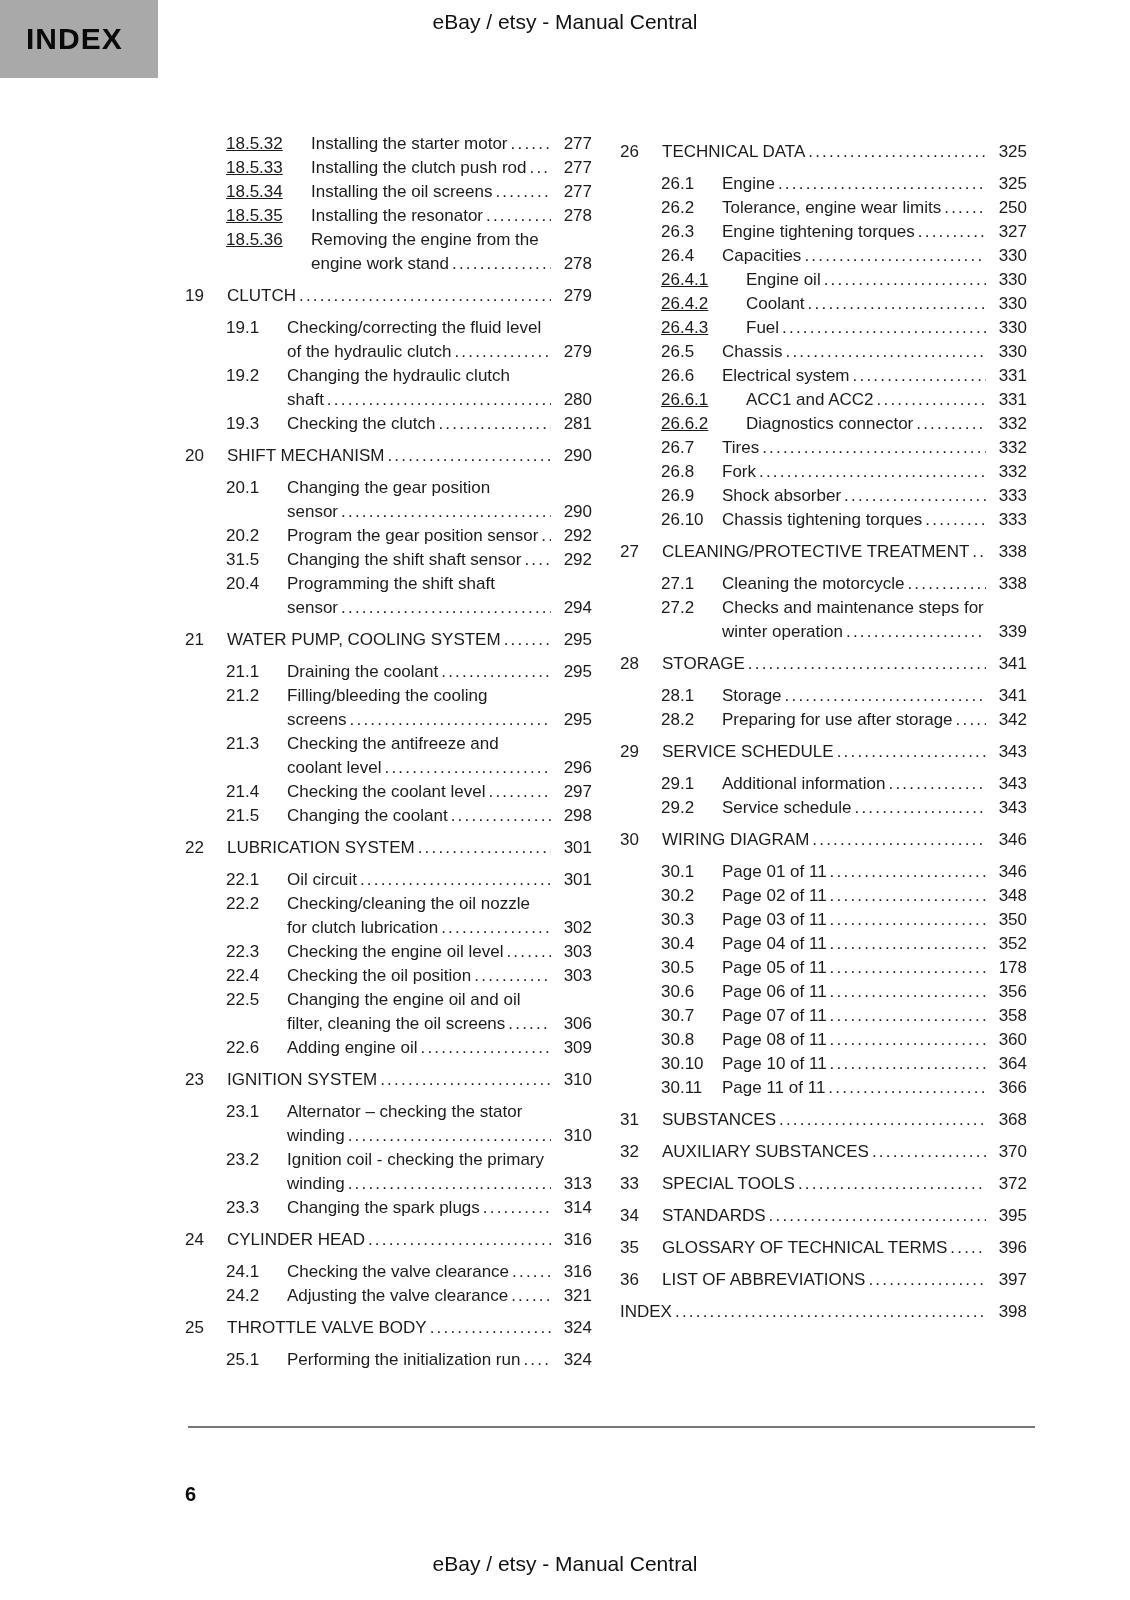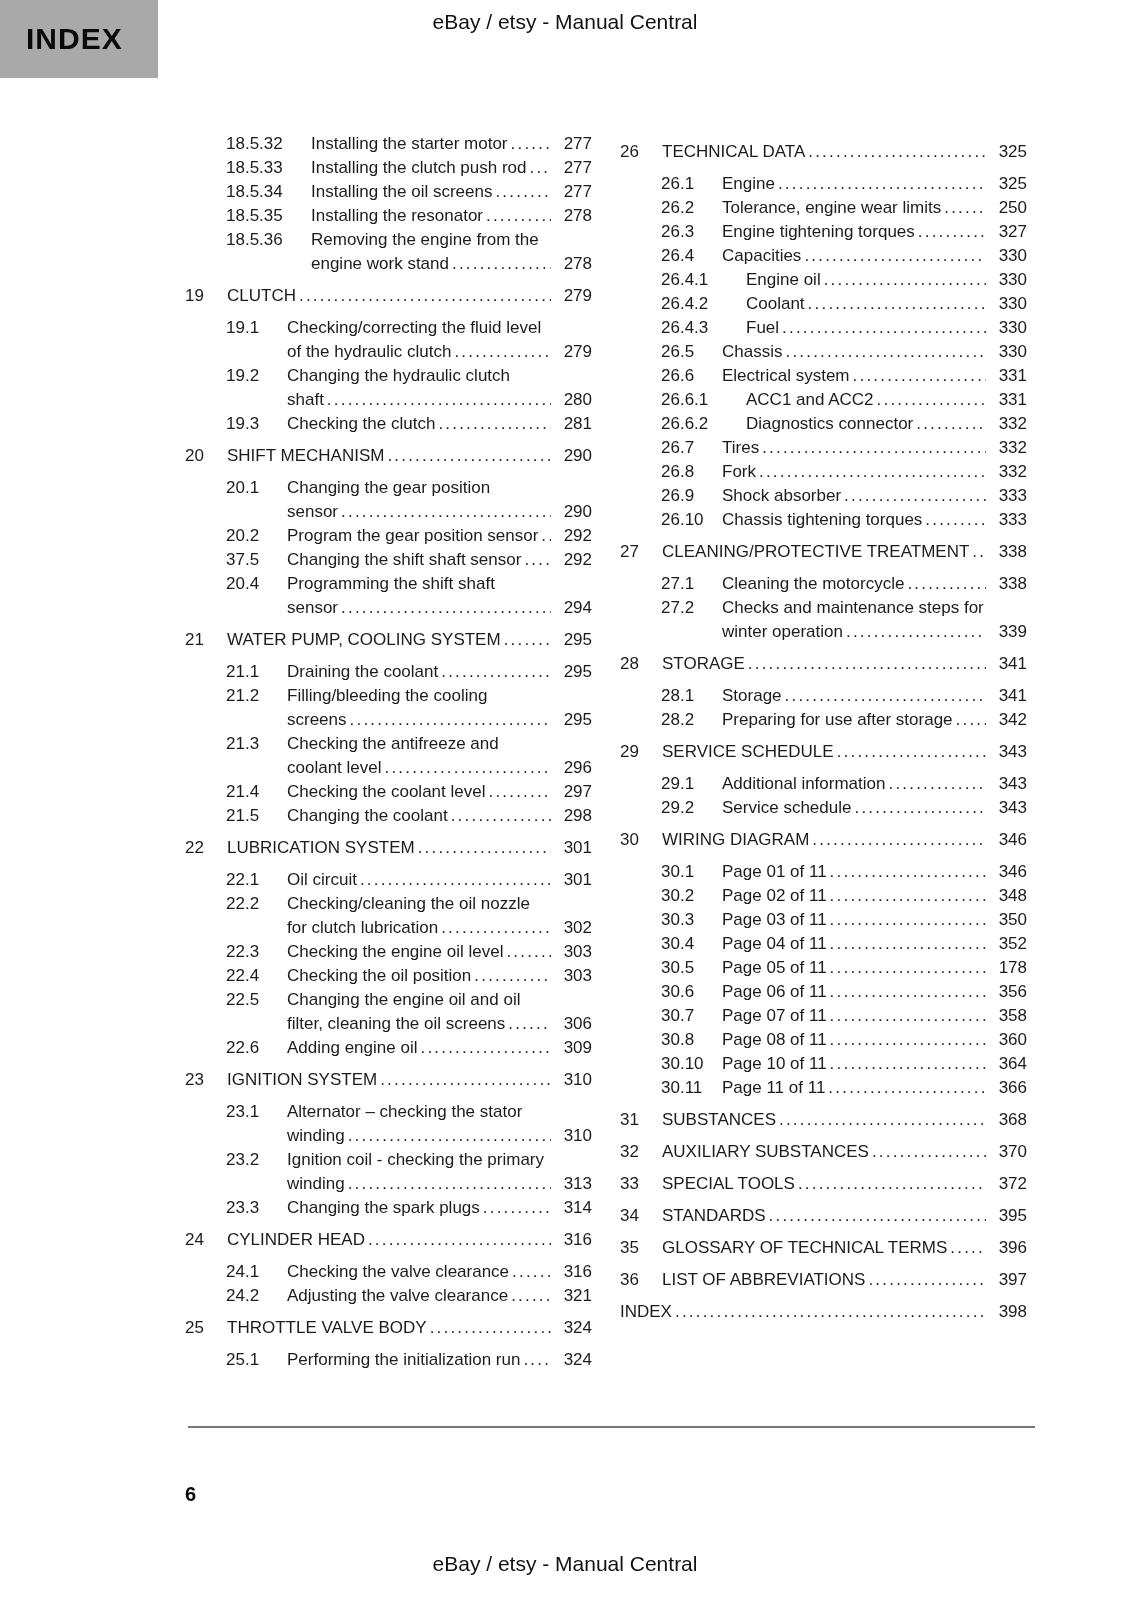--- a/index.html
+++ b/index.html
@@ -28,21 +28,21 @@
     position:absolute;left:185px;top:132px;
     display:flex;gap:28px;
   }
   .col{width:407px;font-size:17px;line-height:24px;}
   .entry{margin:0;}
   .entry.lvl1{margin:8px 0;}
   .col > .entry.lvl1:first-child{margin-top:8px;}
   .line{display:flex;align-items:baseline;}
   .num{flex:0 0 42px;box-sizing:border-box;white-space:nowrap;}
   .lvl2 .num{flex:0 0 102px;padding-left:41px;}
-  .lvl3 .num{flex:0 0 126px;padding-left:41px;}
+  .lvl3 .num{flex:0 0 126px;padding-left:41px;text-decoration:underline;}
   .ttext{white-space:nowrap;}
   .leader{
     flex:1 1 0;min-width:0;overflow:hidden;white-space:nowrap;
     margin:0 5px 0 3px;
   }
   .leader::before{
     content:"......................................................................................................................";
     letter-spacing:2.2px;
   }
   .page{flex:0 0 36px;text-align:right;white-space:nowrap;}
@@ -177,21 +177,21 @@
       <div class="entry lvl2">
         <div class="line">
           <span class="num">20.2</span>
           <span class="ttext">Program the gear position sensor</span>
           <span class="leader"></span>
           <span class="page">292</span>
         </div>
       </div>
       <div class="entry lvl2">
         <div class="line">
-          <span class="num">37.5</span>
+          <span class="num">31.5</span>
           <span class="ttext">Changing the shift shaft sensor</span>
           <span class="leader"></span>
           <span class="page">292</span>
         </div>
       </div>
       <div class="entry lvl2">
         <div class="line">
           <span class="num">20.4</span>
           <span class="ttext">Programming the shift shaft</span>
         </div>

